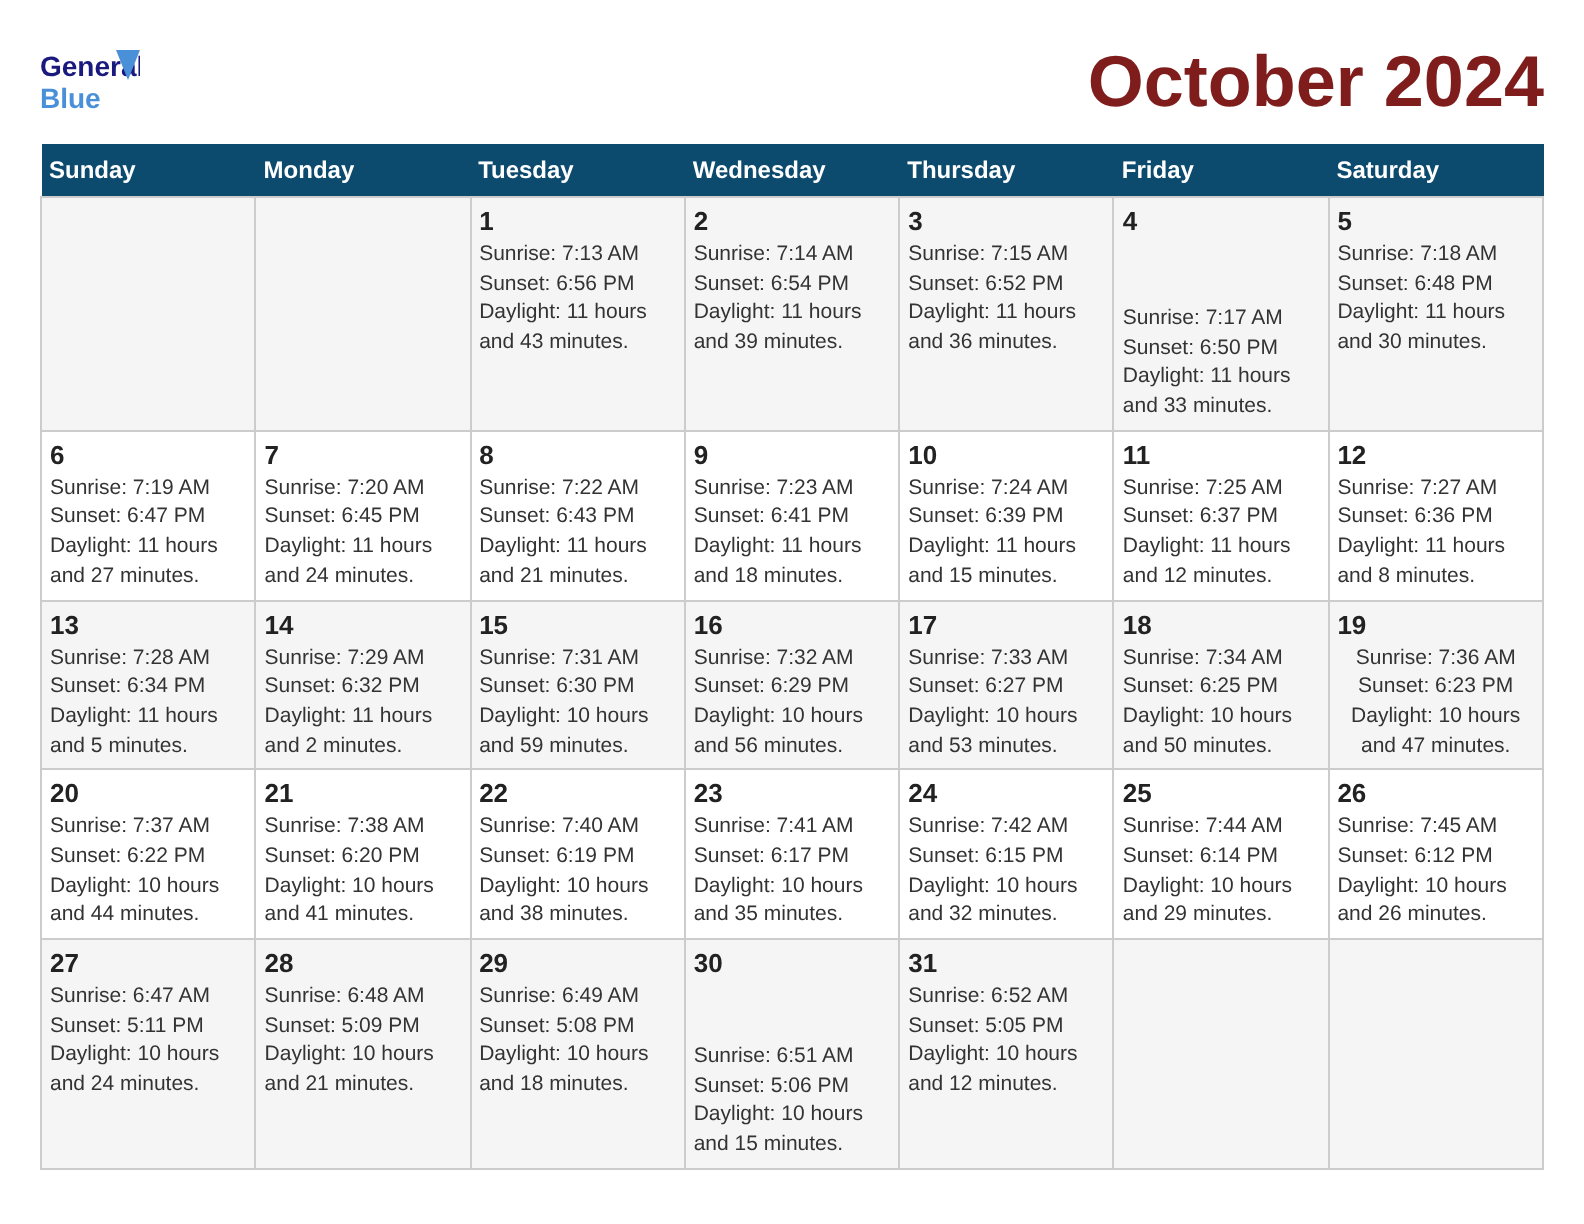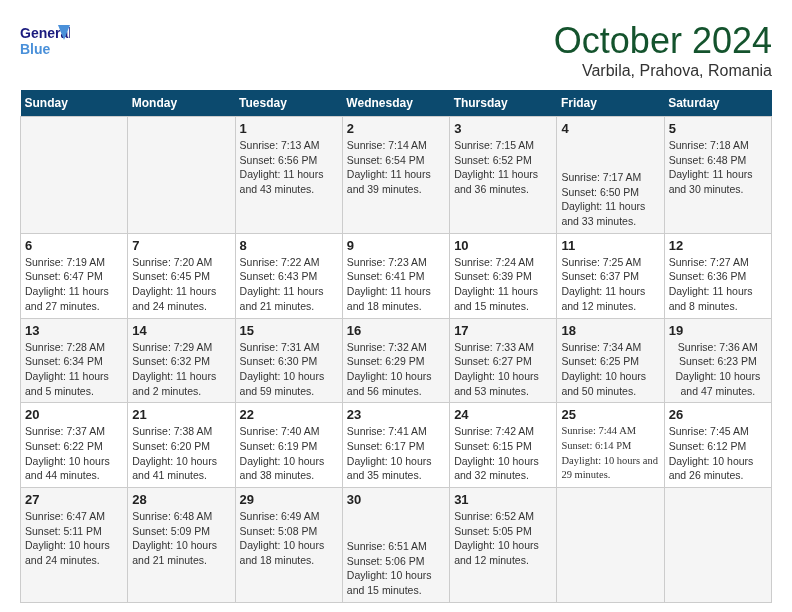--- a/index.html
+++ b/index.html
@@ -26,22 +26,22 @@
     .logo-icon {
       width: 50px;
       height: 40px;
       margin-right: 2px;
     }
     .title-area {
       text-align: right;
     }
     .month-title {
       font-size: 36px;
-      font-weight: normal;
-      color: #14532d;
+      font-weight: bold;
+      color: #7f1d1d;
     }
     .subtitle {
       font-size: 16px;
       color: #333;
     }
     table {
       width: 100%;
       border-collapse: collapse;
       font-size: 11px;
     }
@@ -90,21 +90,20 @@
 <div class="header-area">
   <div class="logo">
     <svg class="logo-icon" viewBox="0 0 50 40" xmlns="http://www.w3.org/2000/svg">
       <text x="0" y="18" font-size="14" font-weight="bold" fill="#1a1a7e">General</text>
       <text x="0" y="34" font-size="14" font-weight="bold" fill="#4a90d9">Blue</text>
       <polygon points="38,5 50,5 44,20" fill="#4a90d9"></polygon>
     </svg>
   </div>
   <div class="title-area">
     <div class="month-title">October 2024</div>
-    <div class="subtitle">Varbila, Prahova, Romania</div>
   </div>
 </div>
 
 <table>
   <thead>
     <tr>
     <th>Sunday</th>
         <th>Monday</th>
         <th>Tuesday</th>
         <th>Wednesday</th>
@@ -262,21 +261,21 @@
 Daylight: 10 hours and 35 minutes.</div>
         </td>
         <td>
           <div class="day-num">24</div>
           <div class="day-content" style="white-space: pre-line;">Sunrise: 7:42 AM
 Sunset: 6:15 PM
 Daylight: 10 hours and 32 minutes.</div>
         </td>
         <td>
           <div class="day-num">25</div>
-          <div class="day-content" style="white-space: pre-line; font-family: Liberation Serif, serif;">Sunrise: 7:44 AM
+          <div class="day-content" style="white-space: pre-line;">Sunrise: 7:44 AM
 Sunset: 6:14 PM
 Daylight: 10 hours and 29 minutes.</div>
         </td>
         <td>
           <div class="day-num">26</div>
           <div class="day-content" style="white-space: pre-line;">Sunrise: 7:45 AM
 Sunset: 6:12 PM
 Daylight: 10 hours and 26 minutes.</div>
         </td>
       </tr>

